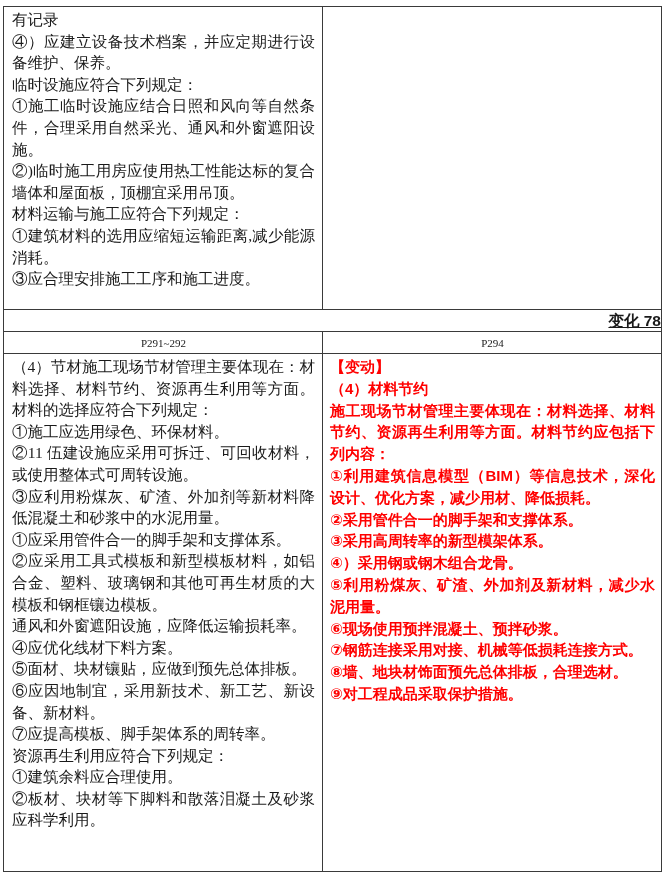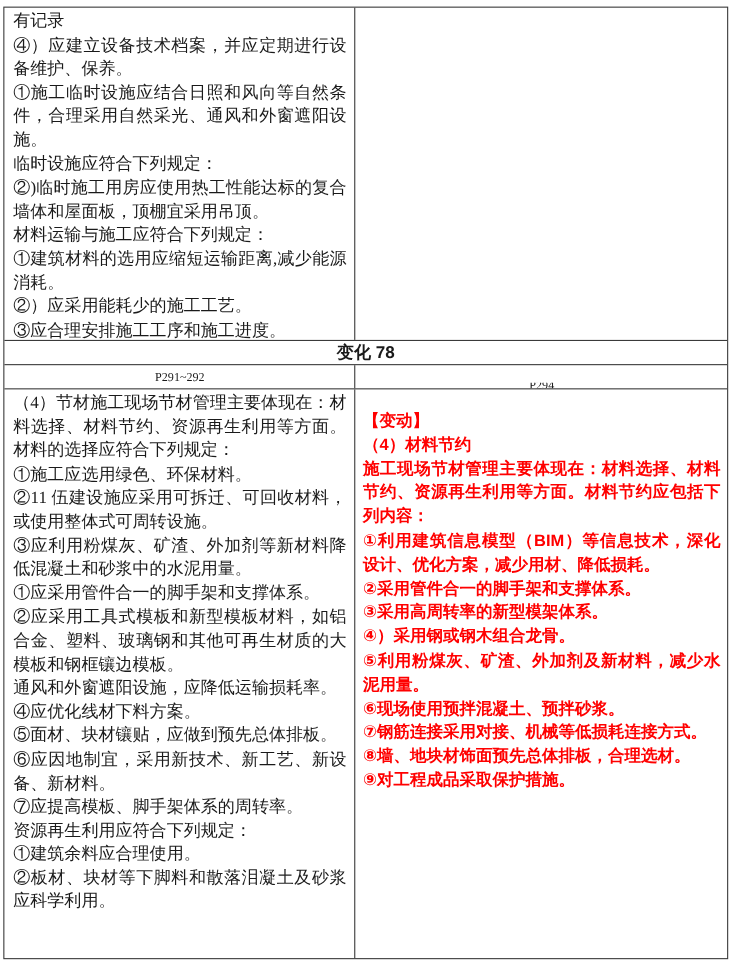--- a/index.html
+++ b/index.html
@@ -14,54 +14,53 @@
     box-sizing:border-box;display:flex;flex-direction:column;background:#fff;
   }
   .row{display:flex;box-sizing:border-box;}
   .row + .row{border-top:1px solid var(--line,#3a3a3a);}
   .row-continuation{height:302px;}
   .row-change{height:22px;align-items:center;justify-content:center;}
   .row-pages{height:22px;}
   .row-content{flex:1;min-height:0;}
   .cell{box-sizing:border-box;overflow:hidden;}
   .cell.left{width:319px;border-right:1px solid var(--line,#3a3a3a);padding:2px 7px 0 8px;}
-  .cell.right{flex:1;padding:2px 6px 0 7px;margin-top:16px;}
+  .cell.right{flex:1;padding:2px 6px 0 7px;}
   .para{
     margin:0;font-size:15.5px;line-height:21.6px;
     text-align:justify;word-break:break-all;
   }
   .red-cell .para{
     color:var(--red,#ff0000);
     font-family:"Liberation Sans","DejaVu Sans",sans-serif;
     font-weight:bold;font-size:15px;line-height:21.8px;
   }
   .change-label{
     font-family:"Liberation Sans","DejaVu Sans",sans-serif;
-    font-weight:bold;font-size:15.5px;line-height:20px;text-align:center;width:100%;
+    font-weight:bold;font-size:15.5px;line-height:20px;text-align:right;width:100%;text-decoration:underline;
   }
   .page-head{
     display:flex;align-items:center;justify-content:center;
     font-size:11px;text-align:center;padding-top:0 !important;
   }
 </style>
 </head>
 <body>
 
 <div class="doc-table">
 
   <div class="row row-continuation">
     <div class="cell left">
         <p class="para">有记录</p>
         <p class="para">④）应建立设备技术档案，并应定期进行设备维护、保养。</p>
+        <p class="para">临时设施应符合下列规定：</p>
         <p class="para">①施工临时设施应结合日照和风向等自然条件，合理采用自然采光、通风和外窗遮阳设施。</p>
-        <p class="para">临时设施应符合下列规定：</p>
         <p class="para">②)临时施工用房应使用热工性能达标的复合墙体和屋面板，顶棚宜采用吊顶。</p>
         <p class="para">材料运输与施工应符合下列规定：</p>
         <p class="para">①建筑材料的选用应缩短运输距离,减少能源消耗。</p>
-        <p class="para">②）应采用能耗少的施工工艺。</p>
         <p class="para">③应合理安排施工工序和施工进度。</p>
       </div>
     <div class="cell right"></div>
   </div>
 
   <div class="row row-change">
     <div class="change-label">变化 78</div>
   </div>
 
   <div class="row row-pages">

